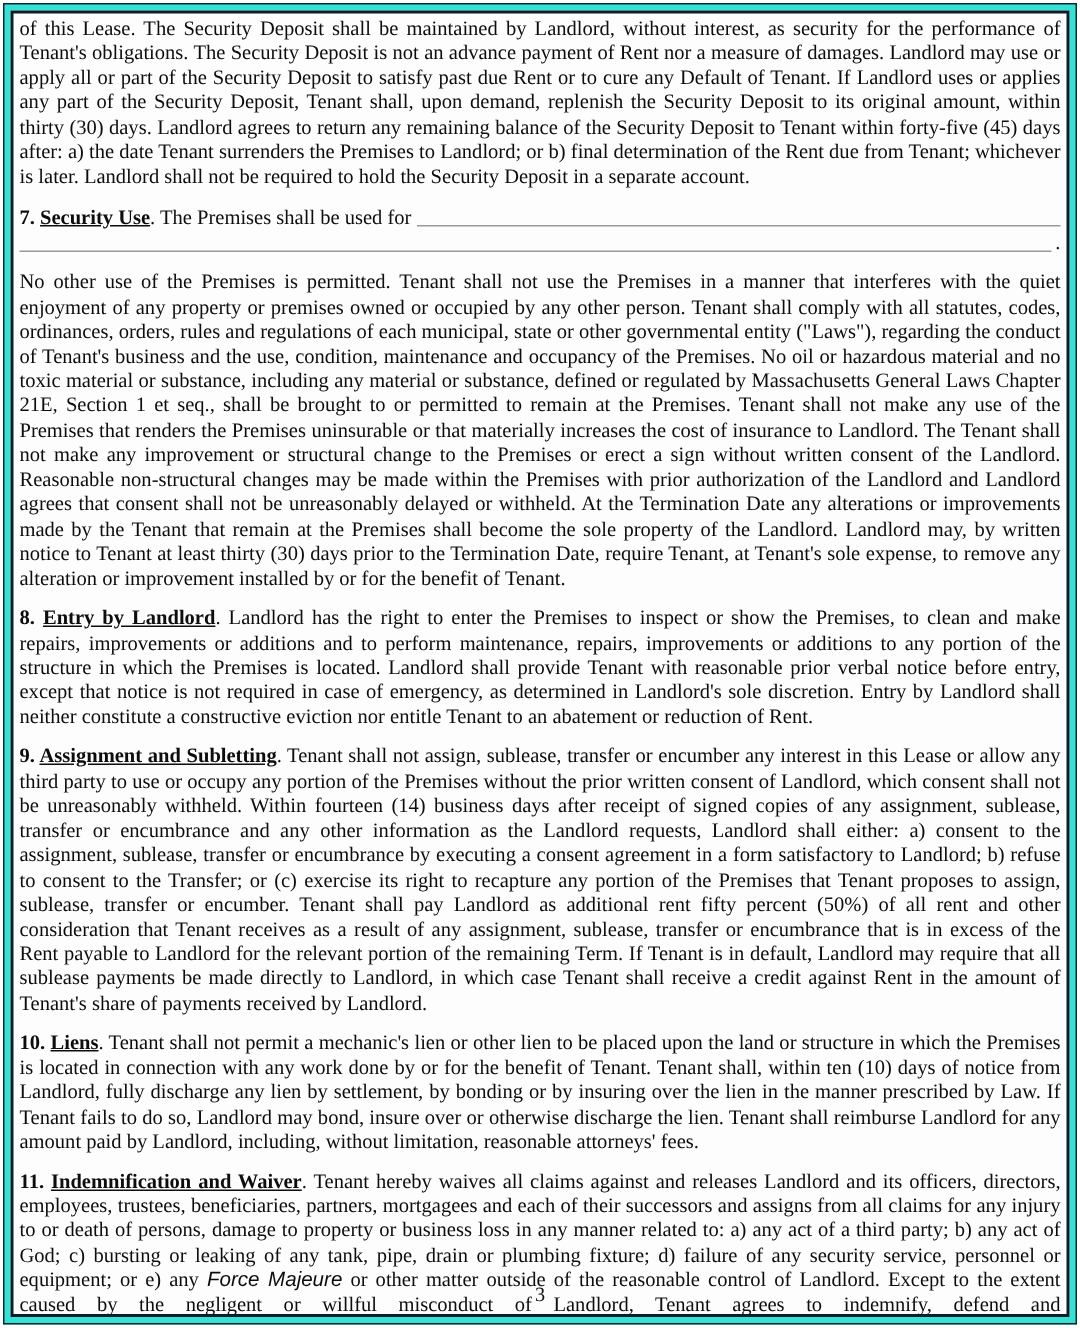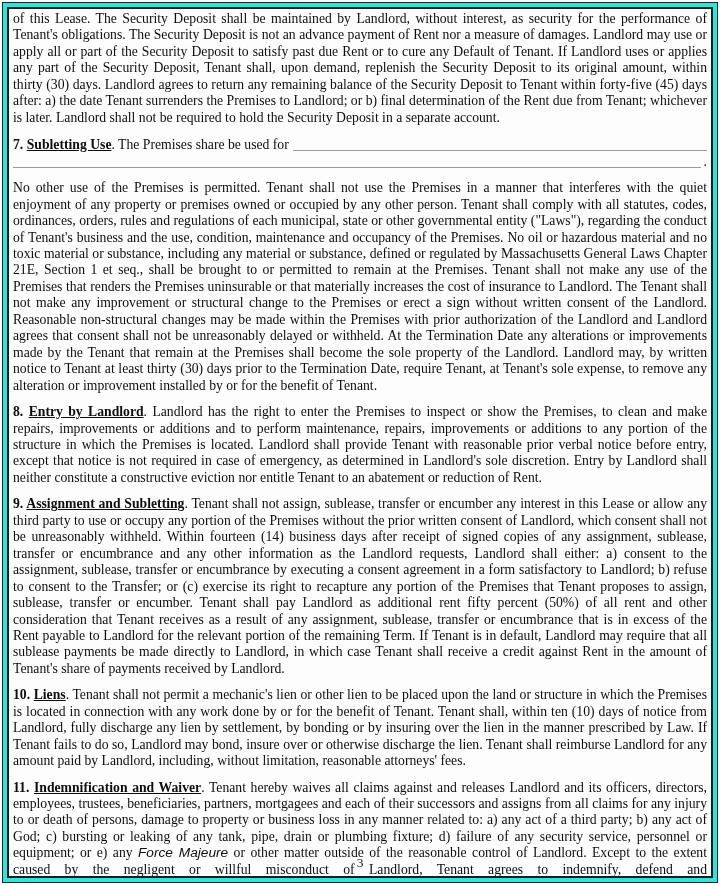--- a/index.html
+++ b/index.html
@@ -67,21 +67,21 @@
 <body>
 
 <div class="page-outer">
   <div class="frame-cyan">
     <div class="frame-inner doc-text">
 
       <p class="para">of this Lease. The Security Deposit shall be maintained by Landlord, without interest, as security for the performance of Tenant's obligations. The Security Deposit is not an advance payment of Rent nor a measure of damages. Landlord may use or apply all or part of the Security Deposit to satisfy past due Rent or to cure any Default of Tenant. If Landlord uses or applies any part of the Security Deposit, Tenant shall, upon demand, replenish the Security Deposit to its original amount, within thirty (30) days. Landlord agrees to return any remaining balance of the Security Deposit to Tenant within forty-five (45) days after: a) the date Tenant surrenders the Premises to Landlord; or b) final determination of the Rent due from Tenant; whichever is later. Landlord shall not be required to hold the Security Deposit in a separate account.</p>
 
       <div class="para">
         <div class="fill-row">
-          <span class="fill-lead"><span class="sec-head"><span>7.</span> <u>Subletting Use</u></span><span>.</span> <span>The Premises share be used for</span></span>
+          <span class="fill-lead"><span class="sec-head"><span>7.</span> <u>Security Use</u></span><span>.</span> <span>The Premises shall be used for</span></span>
           <span class="fill-blank"></span>
         </div>
         <div class="fill-row">
           <span class="fill-blank full"></span>
           <span>.</span>
         </div>
       </div>
 
       <p class="para">No other use of the Premises is permitted. Tenant shall not use the Premises in a manner that interferes with the quiet enjoyment of any property or premises owned or occupied by any other person. Tenant shall comply with all statutes, codes, ordinances, orders, rules and regulations of each municipal, state or other governmental entity ("Laws"), regarding the conduct of Tenant's business and the use, condition, maintenance and occupancy of the Premises. No oil or hazardous material and no toxic material or substance, including any material or substance, defined or regulated by Massachusetts General Laws Chapter 21E, Section 1 et seq., shall be brought to or permitted to remain at the Premises. Tenant shall not make any use of the Premises that renders the Premises uninsurable or that materially increases the cost of insurance to Landlord. The Tenant shall not make any improvement or structural change to the Premises or erect a sign without written consent of the Landlord. Reasonable non-structural changes may be made within the Premises with prior authorization of the Landlord and Landlord agrees that consent shall not be unreasonably delayed or withheld. At the Termination Date any alterations or improvements made by the Tenant that remain at the Premises shall become the sole property of the Landlord. Landlord may, by written notice to Tenant at least thirty (30) days prior to the Termination Date, require Tenant, at Tenant's sole expense, to remove any alteration or improvement installed by or for the benefit of Tenant.</p>
 

